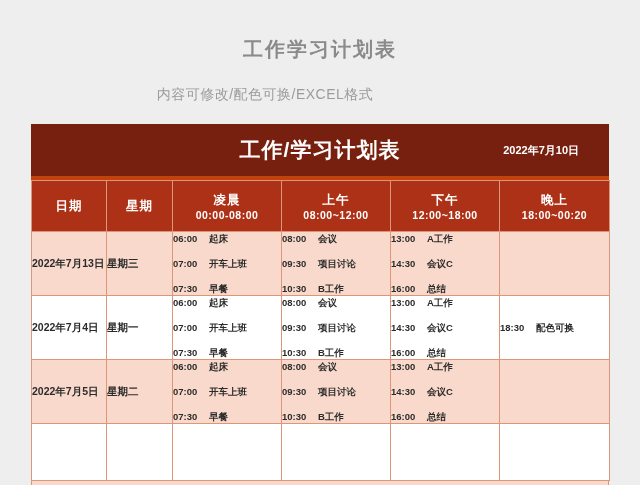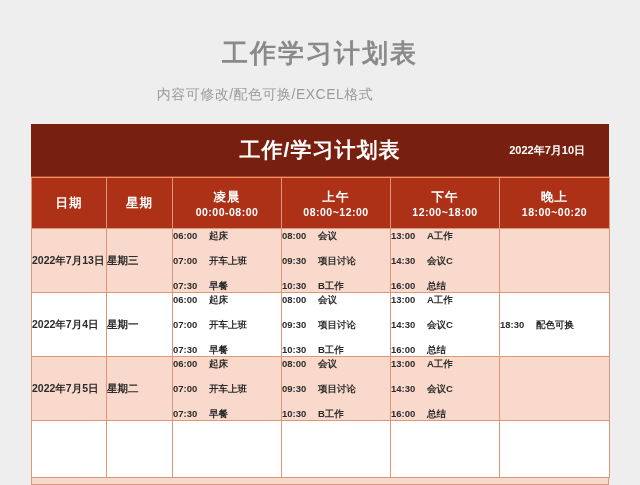--- a/index.html
+++ b/index.html
@@ -19,21 +19,21 @@
     height: 485px;
   }
 
   
   .doc-title {
     position: absolute;
     left: 0;
     top: 36px;
     width: 640px;
     text-align: center;
-    font-size: 26px;
+    font-size: 20px;
     font-weight: bold;
     color: #8a8a8a;
     letter-spacing: 2px;
   }
   .doc-subtitle {
     position: absolute;
     left: 0;
     top: 86px;
     width: 530px;
     text-align: center;
@@ -48,38 +48,38 @@
     left: 31px;
     top: 124px;
     width: 578px;
   }
 
   
   .banner {
     position: relative;
     height: 52px;
     background: #78200f;
-    border-bottom: 1px solid #c2410c;
+    border-bottom: 4px solid #c2410c;
   }
   .banner-title {
     position: absolute;
     left: 0;
     top: 0;
     width: 578px;
     height: 52px;
     line-height: 52px;
     text-align: center;
     color: #ffffff;
     font-size: 21px;
     font-weight: bold;
     letter-spacing: 1px;
   }
   .banner-date {
     position: absolute;
-    right: 24px;
+    right: 30px;
     top: 0;
     height: 40px;
     line-height: 52px;
     color: #ffffff;
     font-size: 11px;
     font-weight: bold;
   }
 
   
   table.plan {

